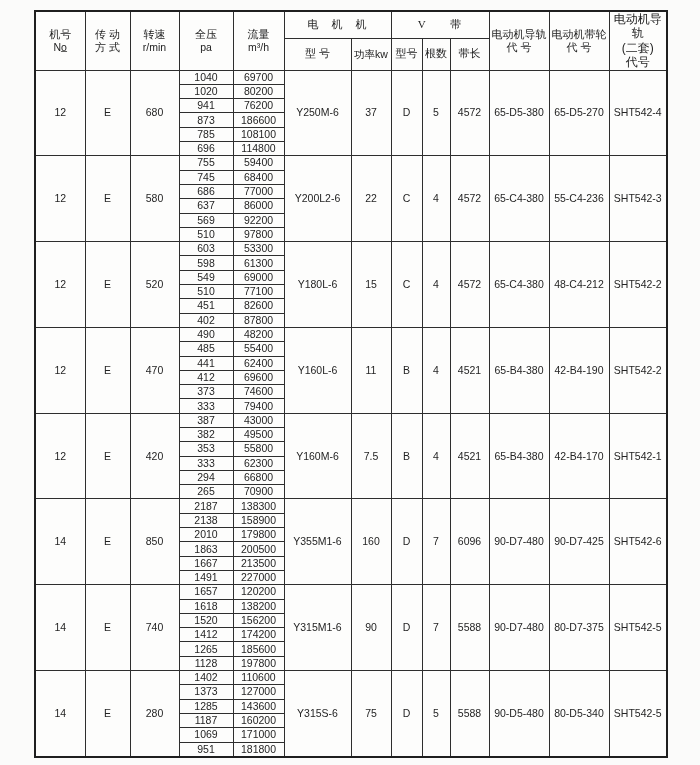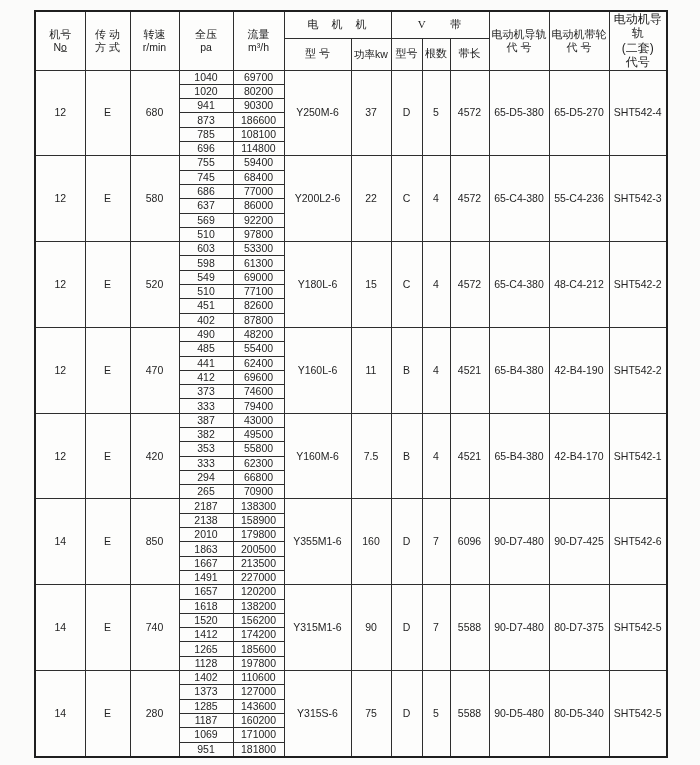--- a/index.html
+++ b/index.html
@@ -141,21 +141,21 @@
           <td rowspan="6" class="span-cell">65-D5-380</td>
           <td rowspan="6" class="span-cell">65-D5-270</td>
           <td rowspan="6" class="span-cell">SHT542-4</td>
         </tr>
         <tr>
           <td>1020</td>
           <td>80200</td>
         </tr>
         <tr>
           <td>941</td>
-          <td>90300</td>
+          <td>76200</td>
         </tr>
         <tr>
           <td>873</td>
           <td>186600</td>
         </tr>
         <tr>
           <td>785</td>
           <td>108100</td>
         </tr>
         <tr>

